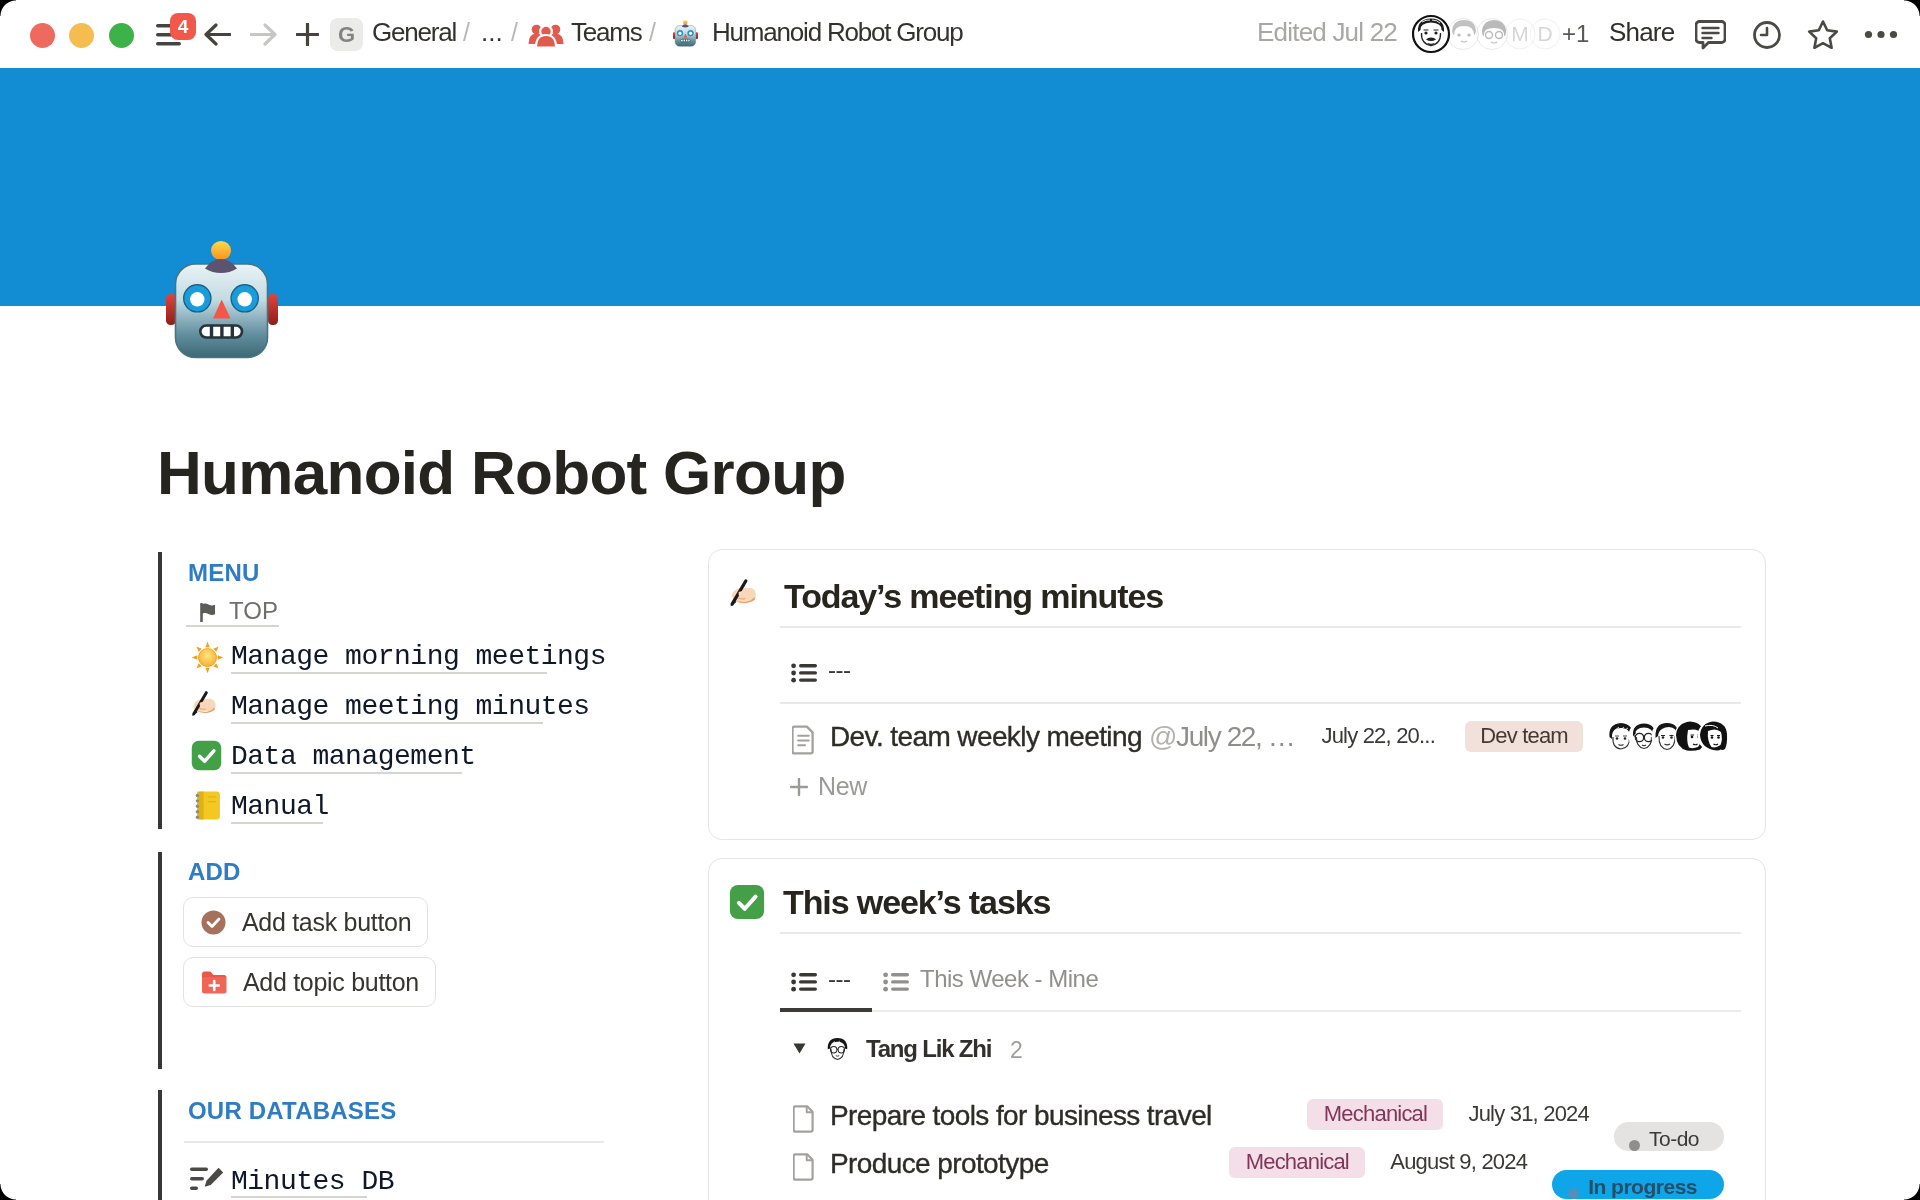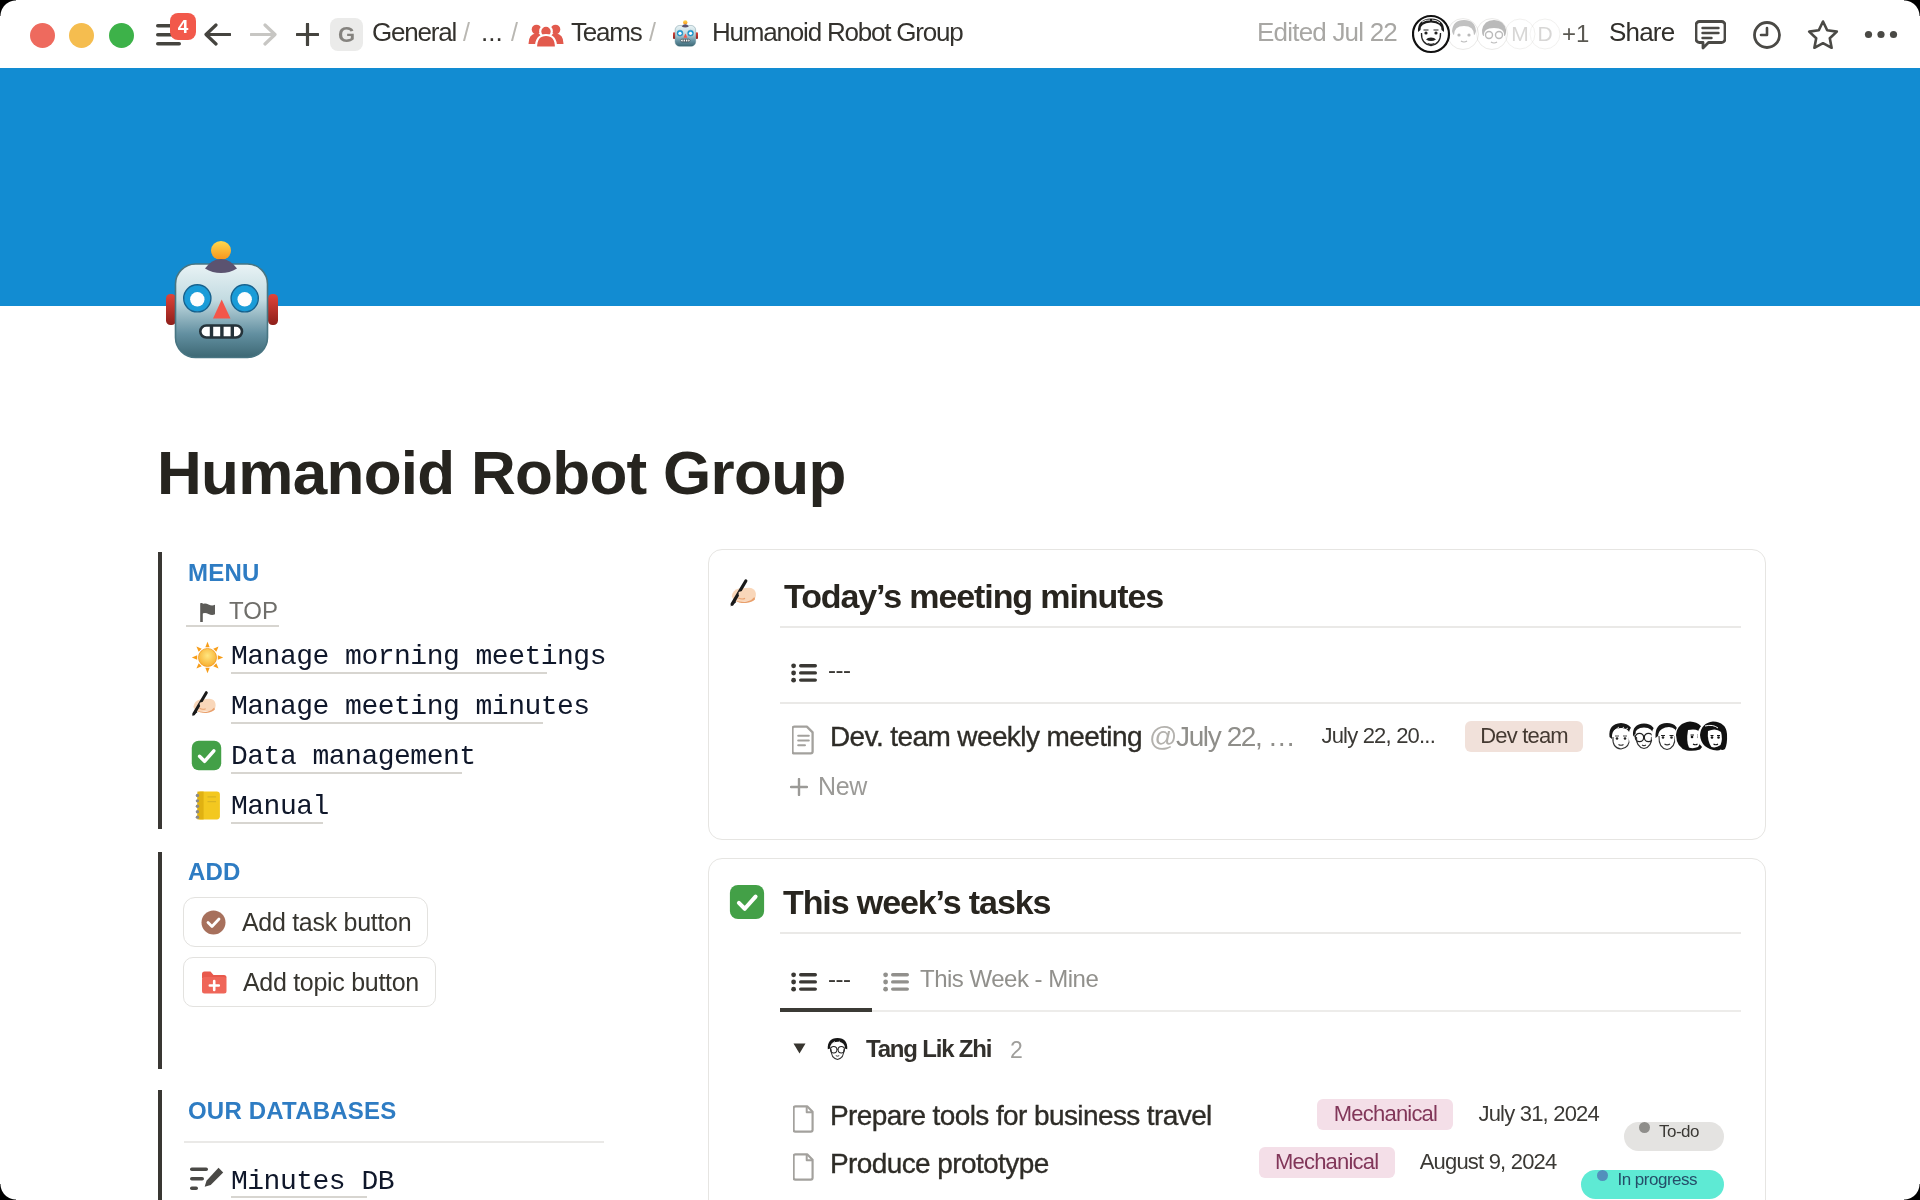--- a/index.html
+++ b/index.html
@@ -26,22 +26,22 @@
     border:1.5px solid #e6e5e2; border-radius:14px; }
   .cardhead { position:absolute; font-size:34px; font-weight:bold; color:#28251f;
     letter-spacing:-1.1px; line-height:34px; white-space:nowrap; }
   .divider { position:absolute; height:1.5px; background:#eae9e7; left:780px; width:961px; }
   .tabtxt { position:absolute; font-size:24px; letter-spacing:-0.5px; line-height:30px; white-space:nowrap; }
   .rowtitle { position:absolute; font-size:28px; letter-spacing:-0.6px; line-height:32px;
     color:#2e2c27; -webkit-text-stroke:0.35px #2e2c27; white-space:nowrap; }
   .rflex { position:absolute; display:flex; align-items:center; justify-content:flex-end; }
   .tag { height:31px; border-radius:6px; font-size:22px; letter-spacing:-0.8px;
     display:flex; align-items:center; justify-content:center; flex:none; }
-  .pill { height:29px; border-radius:15px; font-size:17px; letter-spacing:-0.5px;
-    display:flex; align-items:flex-start; flex:none;margin-top:44px; }
+  .pill { height:29px; border-radius:15px; font-size:21px; letter-spacing:-0.5px;
+    display:flex; align-items:flex-end; flex:none;margin-top:44px; }
   .dot { width:11px; height:11px; border-radius:50%; margin-right:9px; flex:none; }
   .small { font-size:22px; letter-spacing:-0.8px; color:#3b3935; white-space:nowrap; flex:none; }
 </style>
 </head>
 <body>
 <div id="page">
 
   <div class="abs" style="left:29.5px; top:22.5px; width:25px; height:25px; border-radius:50%; background:#ee6a5e;"></div>
   <div class="abs" style="left:69px; top:22.5px; width:25px; height:25px; border-radius:50%; background:#f5bd4f;"></div>
   <div class="abs" style="left:108.5px; top:22.5px; width:25px; height:25px; border-radius:50%; background:#3db249;"></div>
@@ -172,21 +172,21 @@
   <div class="uline" style="left:231px; top:772px; width:231px;"></div>
 
   <svg class="abs" style="left:192px; top:790px;" width="31" height="31" viewBox="0 0 40 40">
       <use href="#ledger"></use>
     </svg>
   <div class="mitem" style="left:231px; top:790px;">Manual</div>
   <div class="uline" style="left:231px; top:822px; width:92px;"></div>
 
   <div class="qbar" style="top:852px; height:217px;"></div>
   <div class="bluehead" style="top:857px;">ADD</div>
-  <div class="mbtn" style="left:183px; top:897px; width:245px;border-radius:12px;">
+  <div class="mbtn" style="left:183px; top:897px; width:245px;">
     <svg width="25" height="25" viewBox="0 0 25 25" style="margin:0 16px 0 17px; flex:none;">
       <circle cx="12.5" cy="12.5" r="12" fill="#a7705c"></circle>
       <path d="M7 12.5 L11 16.5 L18 9" stroke="#fff" stroke-width="2.8" fill="none" stroke-linecap="round" stroke-linejoin="round"></path>
     </svg>
     Add task button
   </div>
   <div class="mbtn" style="left:183px; top:957px; width:253px;">
     <svg width="26" height="23" viewBox="0 0 26 23" style="margin:0 16px 0 17px; flex:none;">
       <path d="M1 3 a2.5 2.5 0 0 1 2.5 -2.5 h6 l3 3.5 h10.5 a2.5 2.5 0 0 1 2.5 2.5 v1 h-24.5 z" fill="#e8594c"></path>
       <rect x="1" y="6" width="24.5" height="16.5" rx="2.5" fill="#ef6659"></rect>
@@ -326,21 +326,21 @@
   </div>
 
   <svg class="abs" style="left:793px; top:1153px;" width="22" height="28" viewBox="0 0 24 31">
     <path d="M2.5 1.5 h13 l6 6 v20 a2 2 0 0 1 -2 2 h-17 a2 2 0 0 1 -2 -2 v-24 a2 2 0 0 1 2 -2z" fill="none" stroke="#a3a19d" stroke-width="2.4" stroke-linejoin="round"></path>
     <path d="M15 2 v6 h6" fill="none" stroke="#a3a19d" stroke-width="2.2" stroke-linejoin="round"></path>
   </svg>
   <div class="rowtitle" style="left:830px; top:1148px;">Produce prototype</div>
   <div class="rflex" style="right:196px; top:1146px; height:32px; gap:25px;">
     <span class="tag" style="width:136px; background:#f4dfe8; color:#813659;">Mechanical</span>
     <span class="small">August 9, 2024</span>
-    <span class="pill" style="background:#5eead4; color:#254e69; padding:0 27px 0 16px;">
+    <span class="pill" style="background:#0ea5e9; color:#254e69; padding:0 27px 0 16px;font-weight:bold;">
       <span class="dot" style="background:#5290bc;"></span>In progress</span>
   </div>
 
   <svg width="0" height="0" style="position:absolute;">
     <defs>
       <linearGradient id="headgrad" x1="0" y1="0" x2="0" y2="1">
         <stop offset="0" stop-color="#e9f3f5"></stop>
           <stop offset="0.38" stop-color="#c3dbe1"></stop>
         <stop offset="0.75" stop-color="#628fa0"></stop>
           <stop offset="1" stop-color="#3d6874"></stop>

